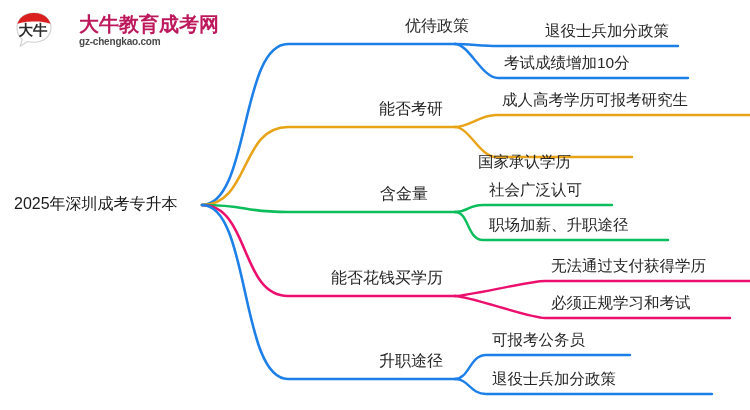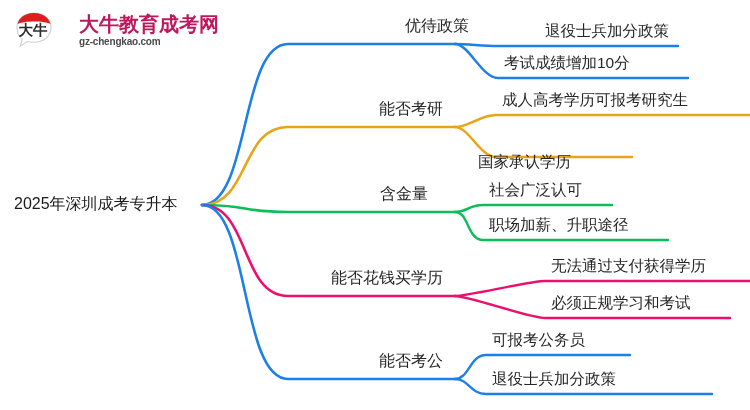--- a/index.html
+++ b/index.html
@@ -140,18 +140,18 @@
       <div class="node-label leaf-label" style="left: 504px; top: 55px;">考试成绩增加10分</div>
       <div class="node-label branch-label" style="left: 443px; top: 101px; transform: translateX(-100%);">能否考研</div>
       <div class="node-label leaf-label" style="left: 502px; top: 92px;">成人高考学历可报考研究生</div>
       <div class="node-label leaf-label" style="left: 478px; top: 134px; margin-top: 20px;">国家承认学历</div>
       <div class="node-label branch-label" style="left: 428px; top: 186px; transform: translateX(-100%);">含金量</div>
       <div class="node-label leaf-label" style="left: 489px; top: 182px;">社会广泛认可</div>
       <div class="node-label leaf-label" style="left: 489px; top: 217px;">职场加薪、升职途径</div>
       <div class="node-label branch-label" style="left: 443px; top: 270px; transform: translateX(-100%);">能否花钱买学历</div>
       <div class="node-label leaf-label" style="left: 551px; top: 258px;">无法通过支付获得学历</div>
       <div class="node-label leaf-label" style="left: 551px; top: 295px;">必须正规学习和考试</div>
-      <div class="node-label branch-label" style="left: 443px; top: 353px; transform: translateX(-100%);">能否考公</div>
+      <div class="node-label branch-label" style="left: 443px; top: 353px; transform: translateX(-100%);">升职途径</div>
       <div class="node-label leaf-label" style="left: 492px; top: 332px;">可报考公务员</div>
       <div class="node-label leaf-label" style="left: 492px; top: 371px;">退役士兵加分政策</div>
     </div>
 
 </div>
 
 </body></html>

